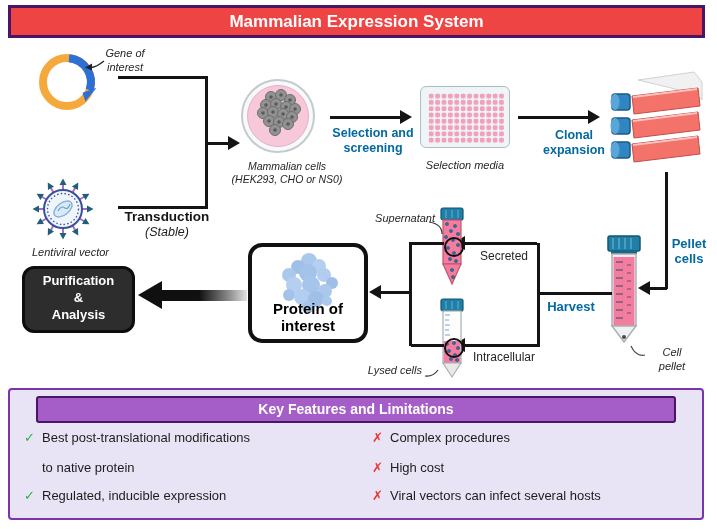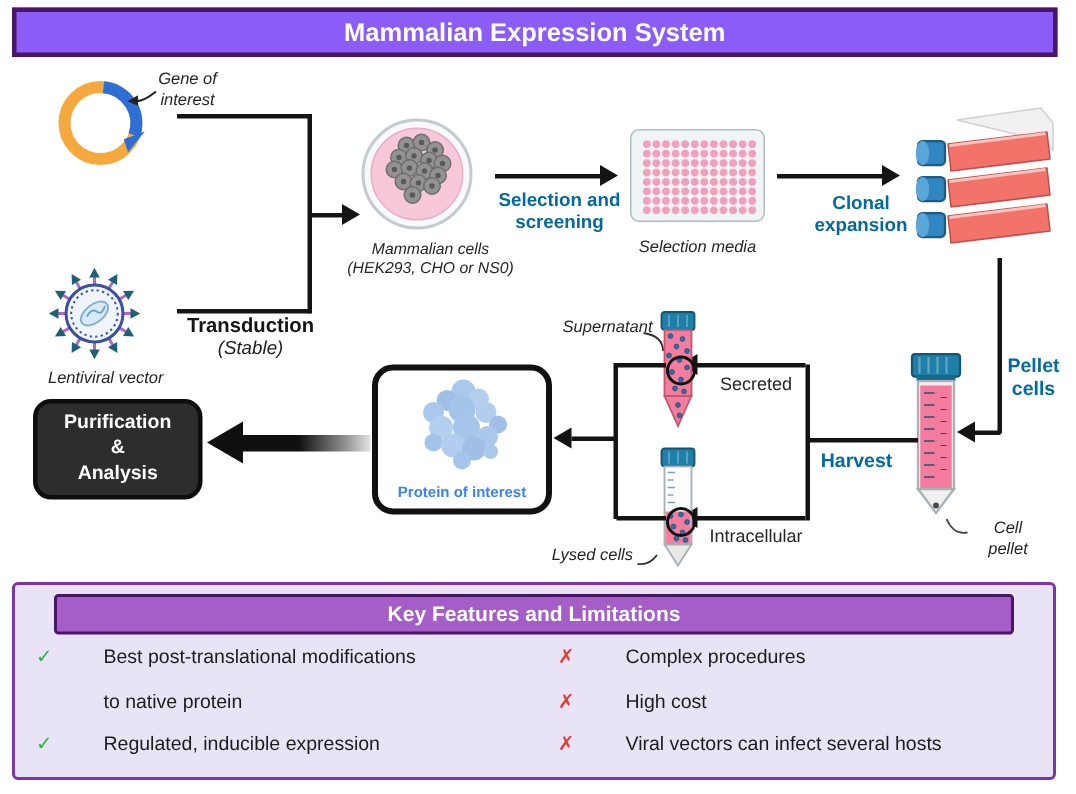--- a/index.html
+++ b/index.html
@@ -7,51 +7,51 @@
   #canvas{position:relative;width:717px;height:529px;background:#ffffff;overflow:hidden;}
   .hline{position:absolute;height:2.5px;background:#141414;}
   .vline{position:absolute;width:2.5px;background:#141414;}
   .arr-r{position:absolute;width:0;height:0;border-top:7px solid transparent;border-bottom:7px solid transparent;border-left:12px solid #141414;}
   .arr-l{position:absolute;width:0;height:0;border-top:7px solid transparent;border-bottom:7px solid transparent;border-right:12px solid #141414;}
   .arr-l.big{border-top:14px solid transparent;border-bottom:14px solid transparent;border-right:24px solid #101010;}
 
   .lbl-b{position:absolute;font-weight:700;font-size:13px;color:#0369a1;text-align:center;line-height:1.18;white-space:pre-line;}
   .lbl-i{position:absolute;font-style:italic;font-size:11px;color:#262626;text-align:center;line-height:1.24;white-space:pre-line;}
 
-  .titlebar{position:absolute;left:8px;top:5px;width:691px;height:27px;background:#8b5cf6;border:3px solid #4A1566;border-radius:0;
+  .titlebar{position:absolute;left:8px;top:5px;width:691px;height:27px;background:#ef4444;border:3px solid #4A1566;border-radius:0;
             color:#ffffff;font-weight:700;font-size:17px;text-align:center;line-height:27px;}
 
   .two-line{position:absolute;text-align:center;}
   .two-line .t1{display:block;font-weight:700;font-size:13.5px;color:#151515;line-height:1.1;}
   .two-line .t2{display:block;font-style:italic;font-size:12.5px;color:#1d1d1d;line-height:1.2;}
 
   .wellplate{position:absolute;left:420px;top:86px;width:90px;height:62px;background:#EFF4F6;border:1.5px solid #ADBDC4;border-radius:6px;box-sizing:border-box;}
   .wells{position:absolute;left:7px;top:6px;width:76px;height:50px;
          background-image:radial-gradient(circle 2.7px at 3.2px 3.1px,#F19FBB 2.5px,rgba(0,0,0,0) 2.8px);
          background-size:6.4px 6.3px;}
 
   .ring-mark{position:absolute;border:2.5px solid #111111;border-radius:50%;background:transparent;}
 
   .protein-box{position:absolute;left:248px;top:243px;width:112px;height:92px;background:#ffffff;border:4px solid #111111;border-radius:14px;}
-  .protein-box .cap{position:absolute;left:0;right:0;bottom:5px;text-align:center;font-weight:700;font-size:10px;color:#3b82f6;}
+  .protein-box .cap{position:absolute;left:0;right:0;bottom:5px;text-align:center;font-weight:700;font-size:15px;color:#000000;}
 
   .purif-box{position:absolute;left:22px;top:266px;width:107px;height:57px;background:#2D2D2D;border:3px solid #0d0d0d;border-radius:12px;
              color:#ffffff;font-weight:700;font-size:13px;text-align:center;white-space:pre-line;line-height:1.3;padding-top:4px;box-sizing:content-box;}
 
   .grad-shaft{position:absolute;left:160px;top:290px;width:87px;height:10.5px;
               background:linear-gradient(to right,#101010 45%,#8f8f8f 80%,#e3e3e3 100%);}
 
   .panel{position:absolute;left:8px;top:388px;width:692px;height:128px;background:#E9E4F5;border:2.5px solid #7A35AC;border-radius:4px;}
   .panel-header{position:absolute;left:26px;right:26px;top:6px;height:23px;background:#A55EC7;border:2.5px solid #4A1566;border-radius:3px;
                 color:#ffffff;font-weight:700;font-size:14px;text-align:center;line-height:23px;}
   .feat-row{position:absolute;display:flex;align-items:flex-start;}
   .feat-row .fi{width:18px;font-size:13px;font-weight:700;flex:0 0 18px;}
   .feat-row .fi.check{color:#27B24B;}
   .feat-row .fi.cross{color:#E53935;}
-  .feat-row .ft{font-size:13px;color:#1c1c1c;margin-left:27px;}
+  .feat-row .ft{font-size:13px;color:#1c1c1c;}
 
   svg{position:absolute;overflow:visible;}
 </style>
 </head>
 <body>
 
 <div id="canvas">
 
   <div class="titlebar">Mammalian Expression System</div>
 

